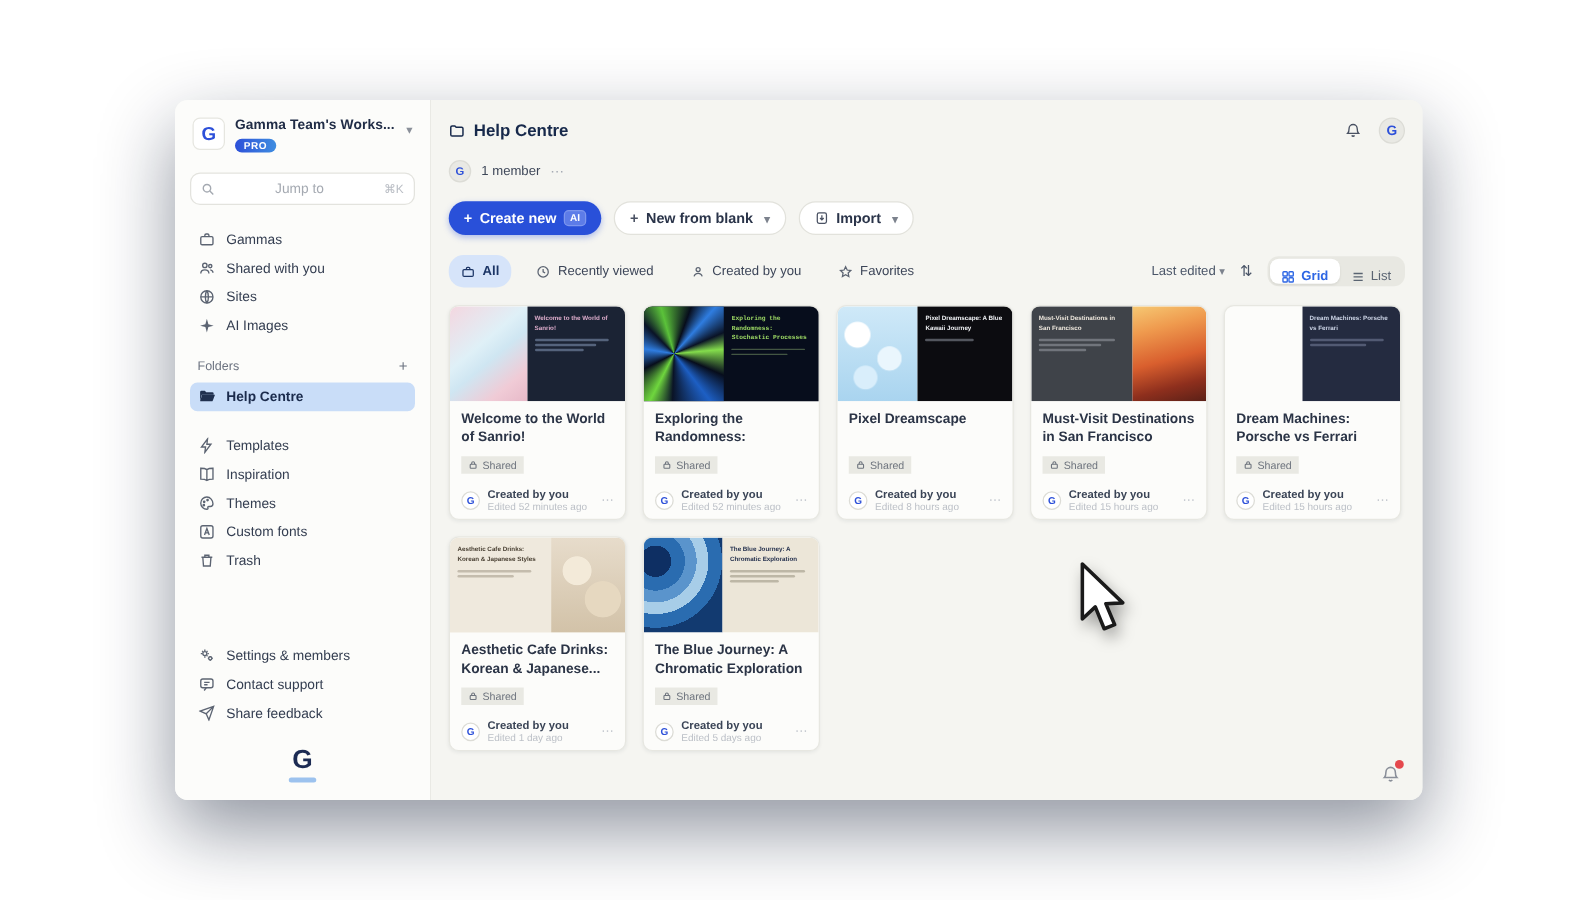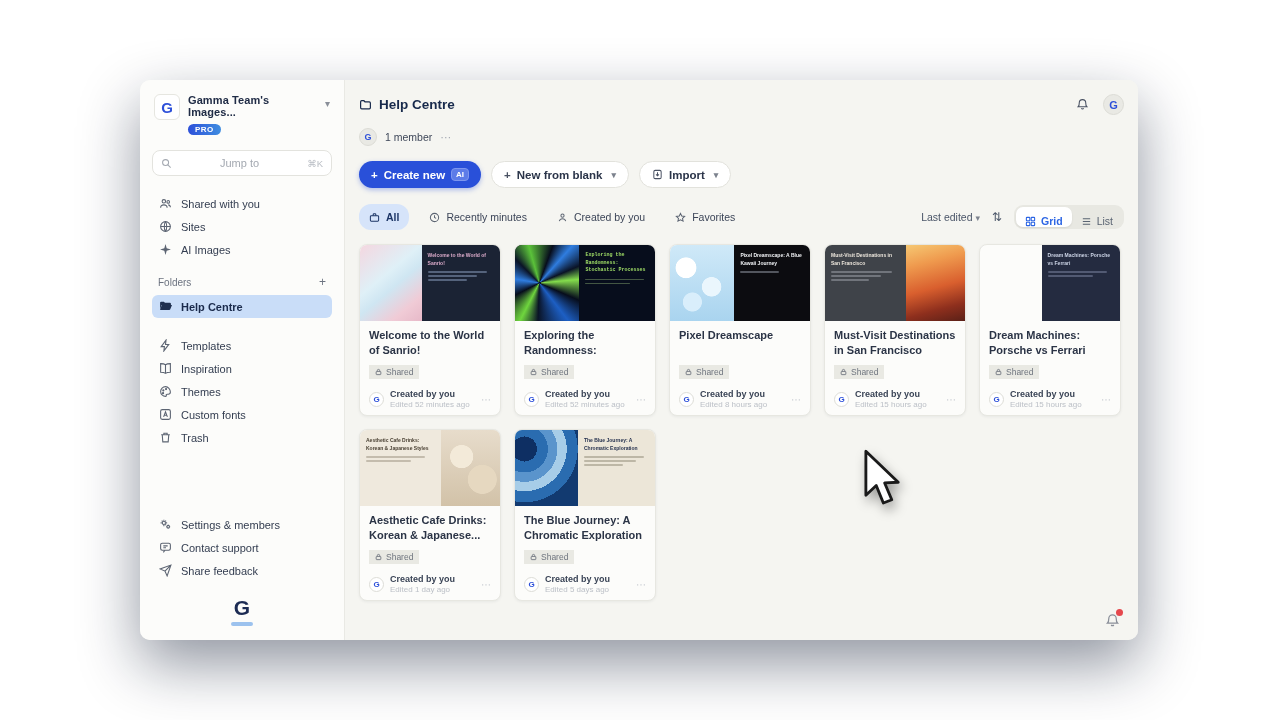--- a/index.html
+++ b/index.html
@@ -126,36 +126,45 @@
 
 <div class="stage">
  <div class="window">
 
   <aside class="sidebar">
     <div class="ws-row">
       <div class="ws-logo">
             <span>G</span>
           </div>
       <div class="ws-meta">
-        <div class="ws-name">Gamma Team's Images...</div>
+        <div class="ws-name">Gamma Team's Works...</div>
         <span class="pro-badge">PRO</span>
       </div>
       <span class="chev">▾</span>
     </div>
 
     <div class="search-box">
       <svg class="ic12" viewBox="0 0 24 24" fill="none" stroke="#a4a9b1" stroke-width="2.4">
             <circle cx="10" cy="10" r="6.5"></circle>
             <path d="M15 15l6 6"></path>
           </svg>
       <span class="ph">Jump to</span>
       <span class="kbd">⌘K</span>
     </div>
 
     <div class="side-section">
+      <div class="side-item">
+        <span class="ic">
+              <svg class="ic14" viewBox="0 0 24 24" fill="none" stroke="currentColor" stroke-width="2">
+                <rect x="3" y="8" width="18" height="12" rx="2"></rect>
+                <path d="M9 8V6a2 2 0 012-2h2a2 2 0 012 2v2"></path>
+              </svg>
+            </span>
+        <span>Gammas</span>
+      </div>
       <div class="side-item">
         <span class="ic">
               <svg class="ic14" viewBox="0 0 24 24" fill="none" stroke="currentColor" stroke-width="2">
                 <circle cx="9" cy="8" r="3.2"></circle>
                 <path d="M3 20c0-3.3 2.7-5.5 6-5.5s6 2.2 6 5.5"></path>
                 <circle cx="17" cy="9" r="2.4"></circle>
                 <path d="M17 14.5c2.5.3 4 2 4 4.5"></path>
               </svg>
             </span>
         <span>Shared with you</span>
@@ -333,21 +342,21 @@
             </span>
         <span>All</span>
       </span>
       <span class="ftab">
         <span class="ic">
               <svg class="ic12" viewBox="0 0 24 24" fill="none" stroke="currentColor" stroke-width="2.2">
                 <circle cx="12" cy="12" r="9"></circle>
                 <path d="M12 7v5l3.5 2"></path>
               </svg>
             </span>
-        <span>Recently minutes</span>
+        <span>Recently viewed</span>
       </span>
       <span class="ftab">
         <span class="ic">
               <svg class="ic12" viewBox="0 0 24 24" fill="none" stroke="currentColor" stroke-width="2.2">
                 <circle cx="12" cy="8" r="3.5"></circle>
                 <path d="M5 20c.8-3.6 3.6-5.5 7-5.5s6.2 1.9 7 5.5"></path>
               </svg>
             </span>
         <span>Created by you</span>
       </span>

